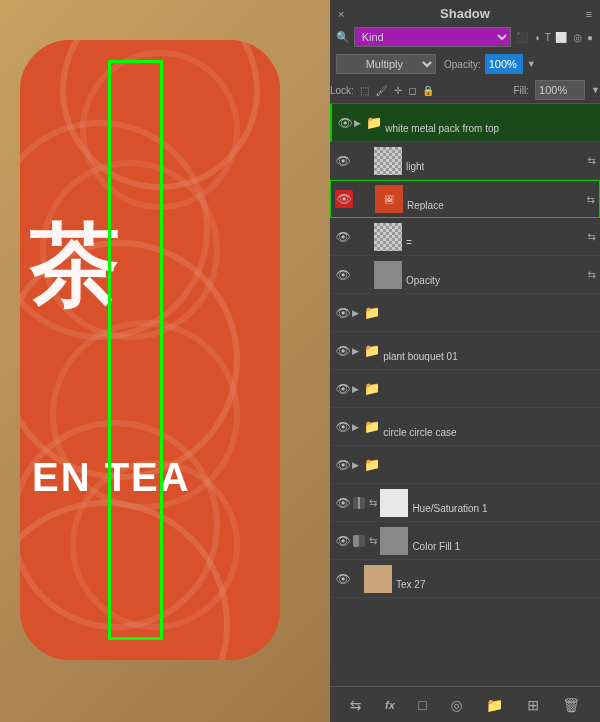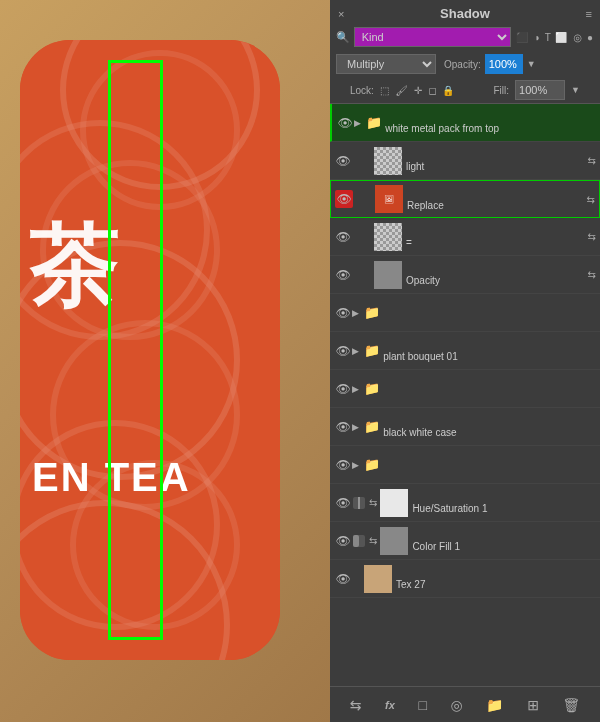--- a/index.html
+++ b/index.html
@@ -158,23 +158,24 @@
       padding: 3px 6px;
       gap: 4px;
       flex-shrink: 0;
     }
 
     .blend-select {
       background: #555;
       border: 1px solid #666;
       color: #ccc;
       font-size: 11px;
-      padding: 1px 6px;
+      padding: 1px 16px;
       width: 100px;
       height: 20px;
+      text-align: right;
     }
 
     .opacity-label {
       color: #aaa;
       font-size: 10px;
       margin-left: 4px;
     }
 
     .opacity-value {
       background: #1c7fd4;
@@ -189,21 +190,21 @@
     .opacity-arrow {
       color: #aaa;
       font-size: 9px;
       cursor: pointer;
     }
 
     
     .lock-row {
       display: flex;
       align-items: center;
-      padding: 3px 20px;
+      padding: 3px 0;
       gap: 6px;
       flex-shrink: 0;
       border-bottom: 1px solid #555;
     }
 
     .lock-label {
       color: #aaa;
       font-size: 10px;
     }
 
@@ -514,21 +515,21 @@
     <div class="layer-item">
       <div class="eye-btn">👁</div>
       <div class="layer-arrow">▶</div>
       <span class="folder-icon">📁</span>
     </div>
 
     <div class="layer-item">
       <div class="eye-btn">👁</div>
       <div class="layer-arrow">▶</div>
       <span class="folder-icon">📁</span>
-      <span class="layer-name">black white case</span>
+      <span class="layer-name">circle circle case</span>
     </div>
 
     <div class="layer-item">
       <div class="eye-btn">👁</div>
       <div class="layer-arrow">▶</div>
       <span class="folder-icon">📁</span>
     </div>
 
     <div class="layer-item">
       <div class="eye-btn">👁</div>

